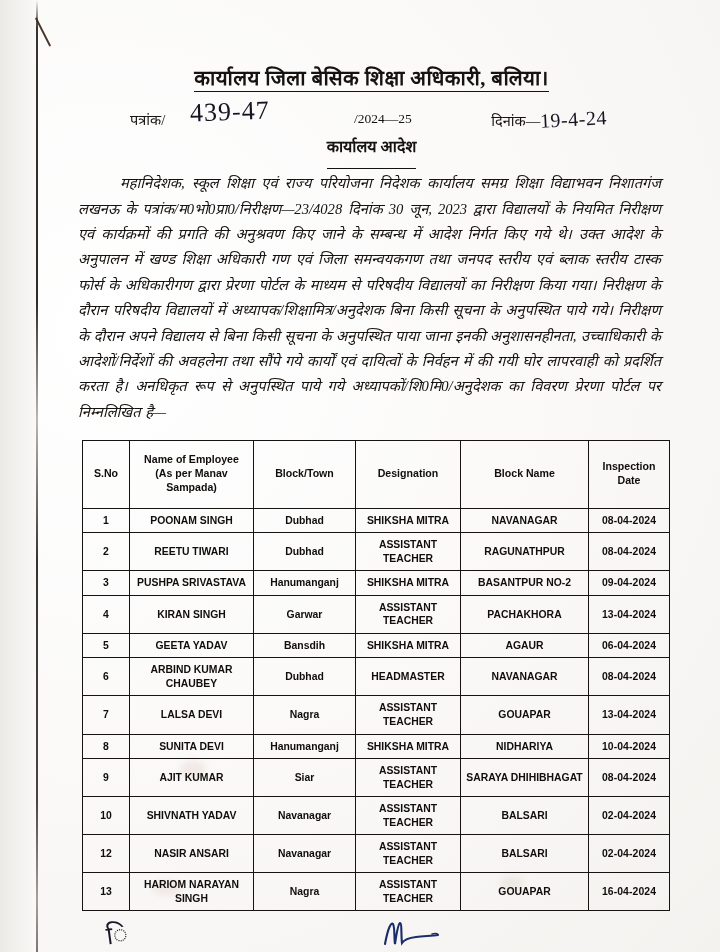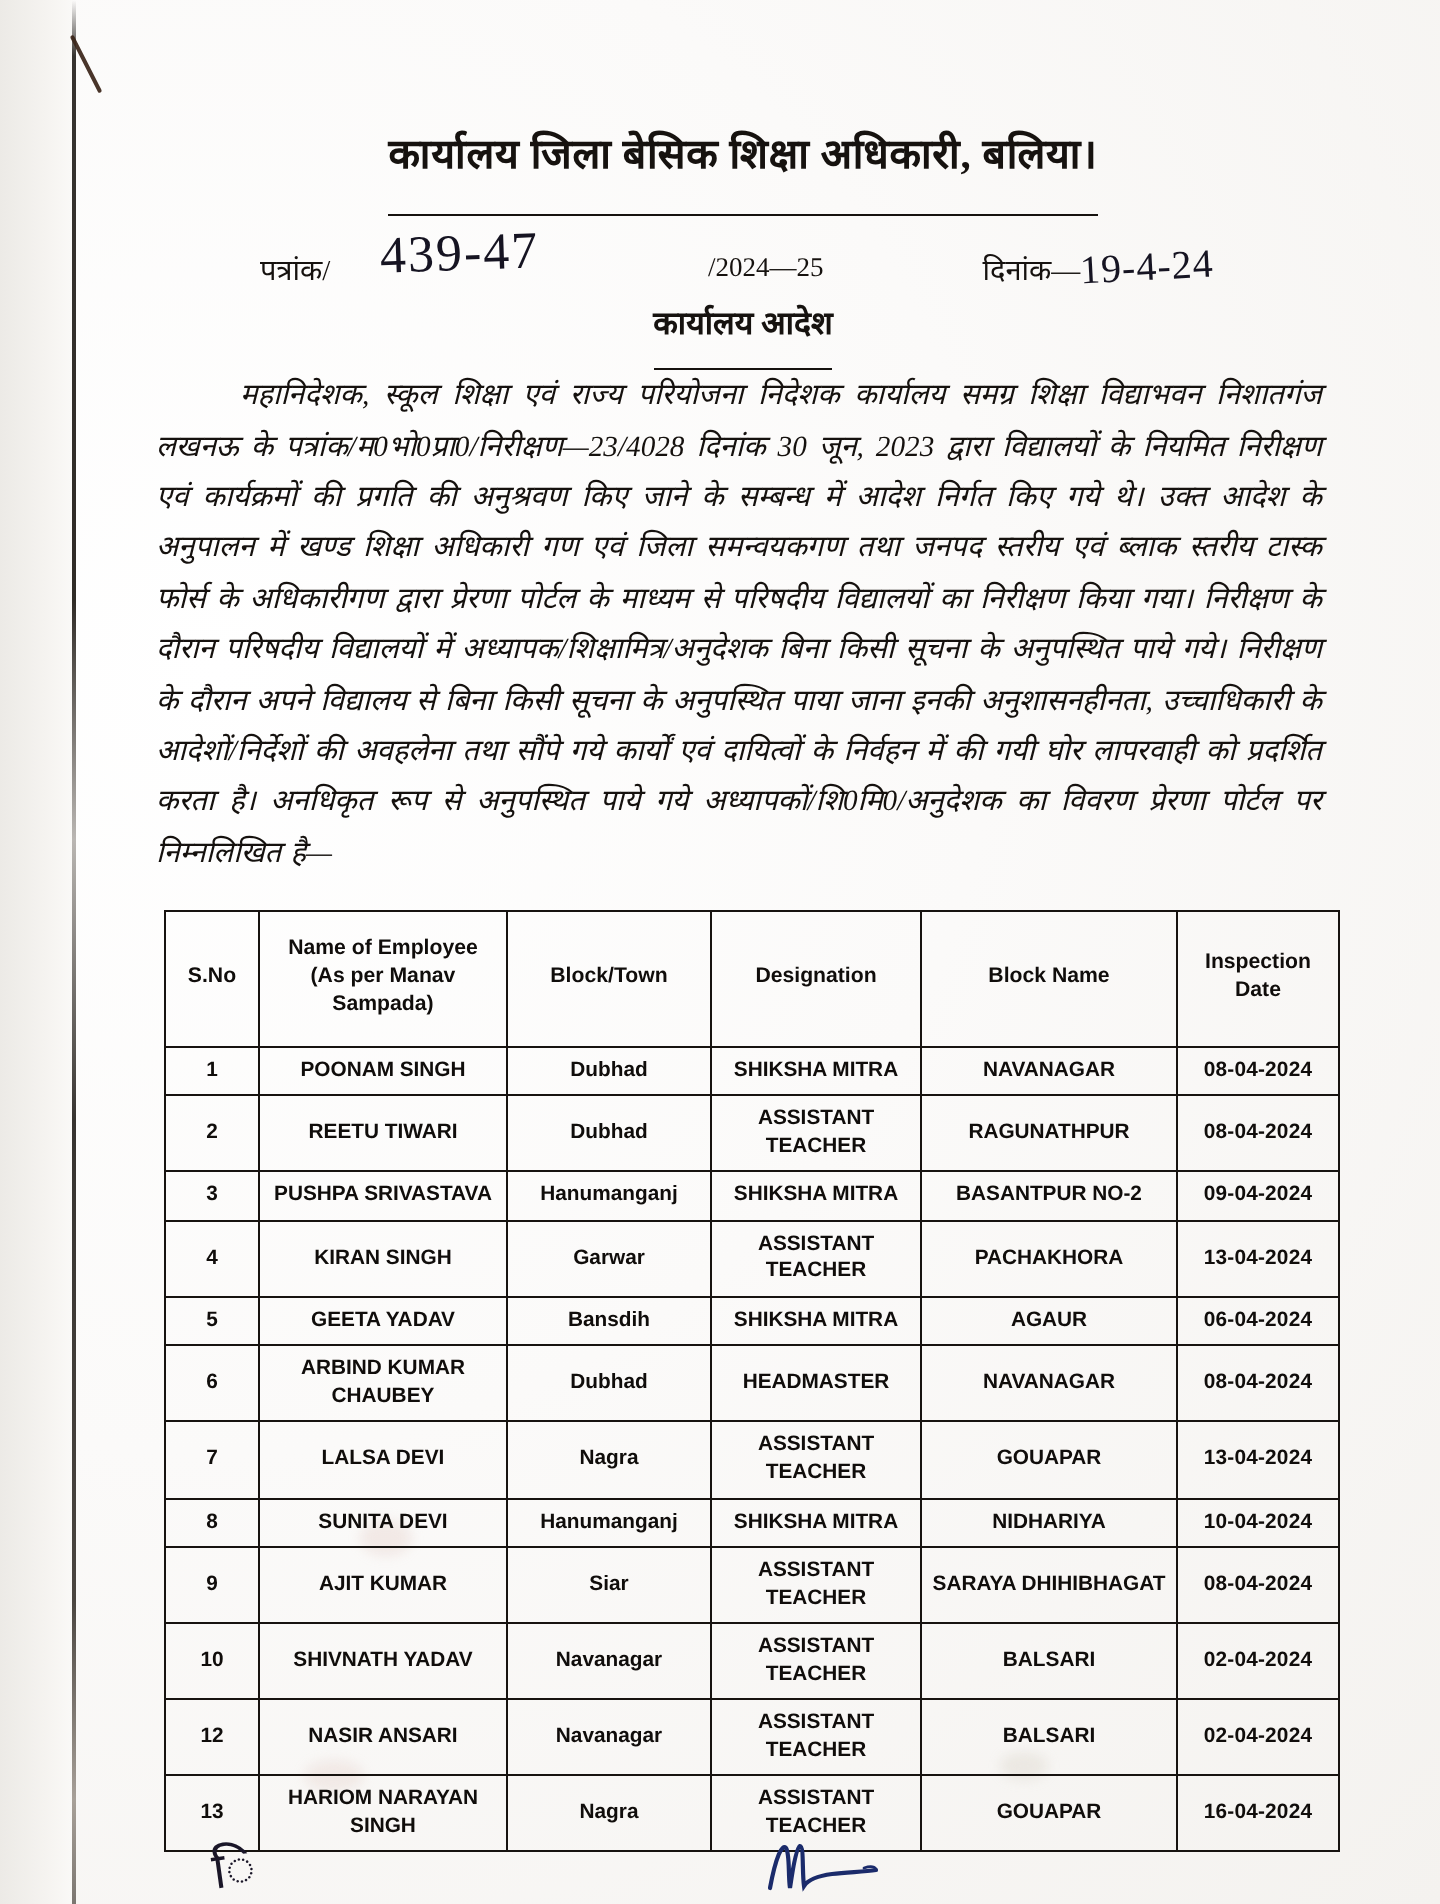--- a/index.html
+++ b/index.html
@@ -68,28 +68,28 @@
     font-family: "Liberation Serif", serif;
     font-size: 20.5px;
     font-weight: bold;
     color: #16120f;
     letter-spacing: .4px;
     margin-top: 66px;
     line-height: 1.2;
   }
   .office-title span {
     border-bottom: 1.6px solid #16120f;
-    padding-bottom: 18px;
+    padding-bottom: 2px;
     margin-top: 32px;
   }
 
   .letter-row {
     position: relative;
     height: 38px;
-    margin-top: 23px;
+    margin-top: 8px;
   }
   .patrank-label {
     position: absolute;
     left: 52px; top: 10px;
     font-family: "Liberation Serif", serif;
     font-size: 14.5px;
     color: #16120f;
   }
   .patrank-hand {
     position: absolute;

